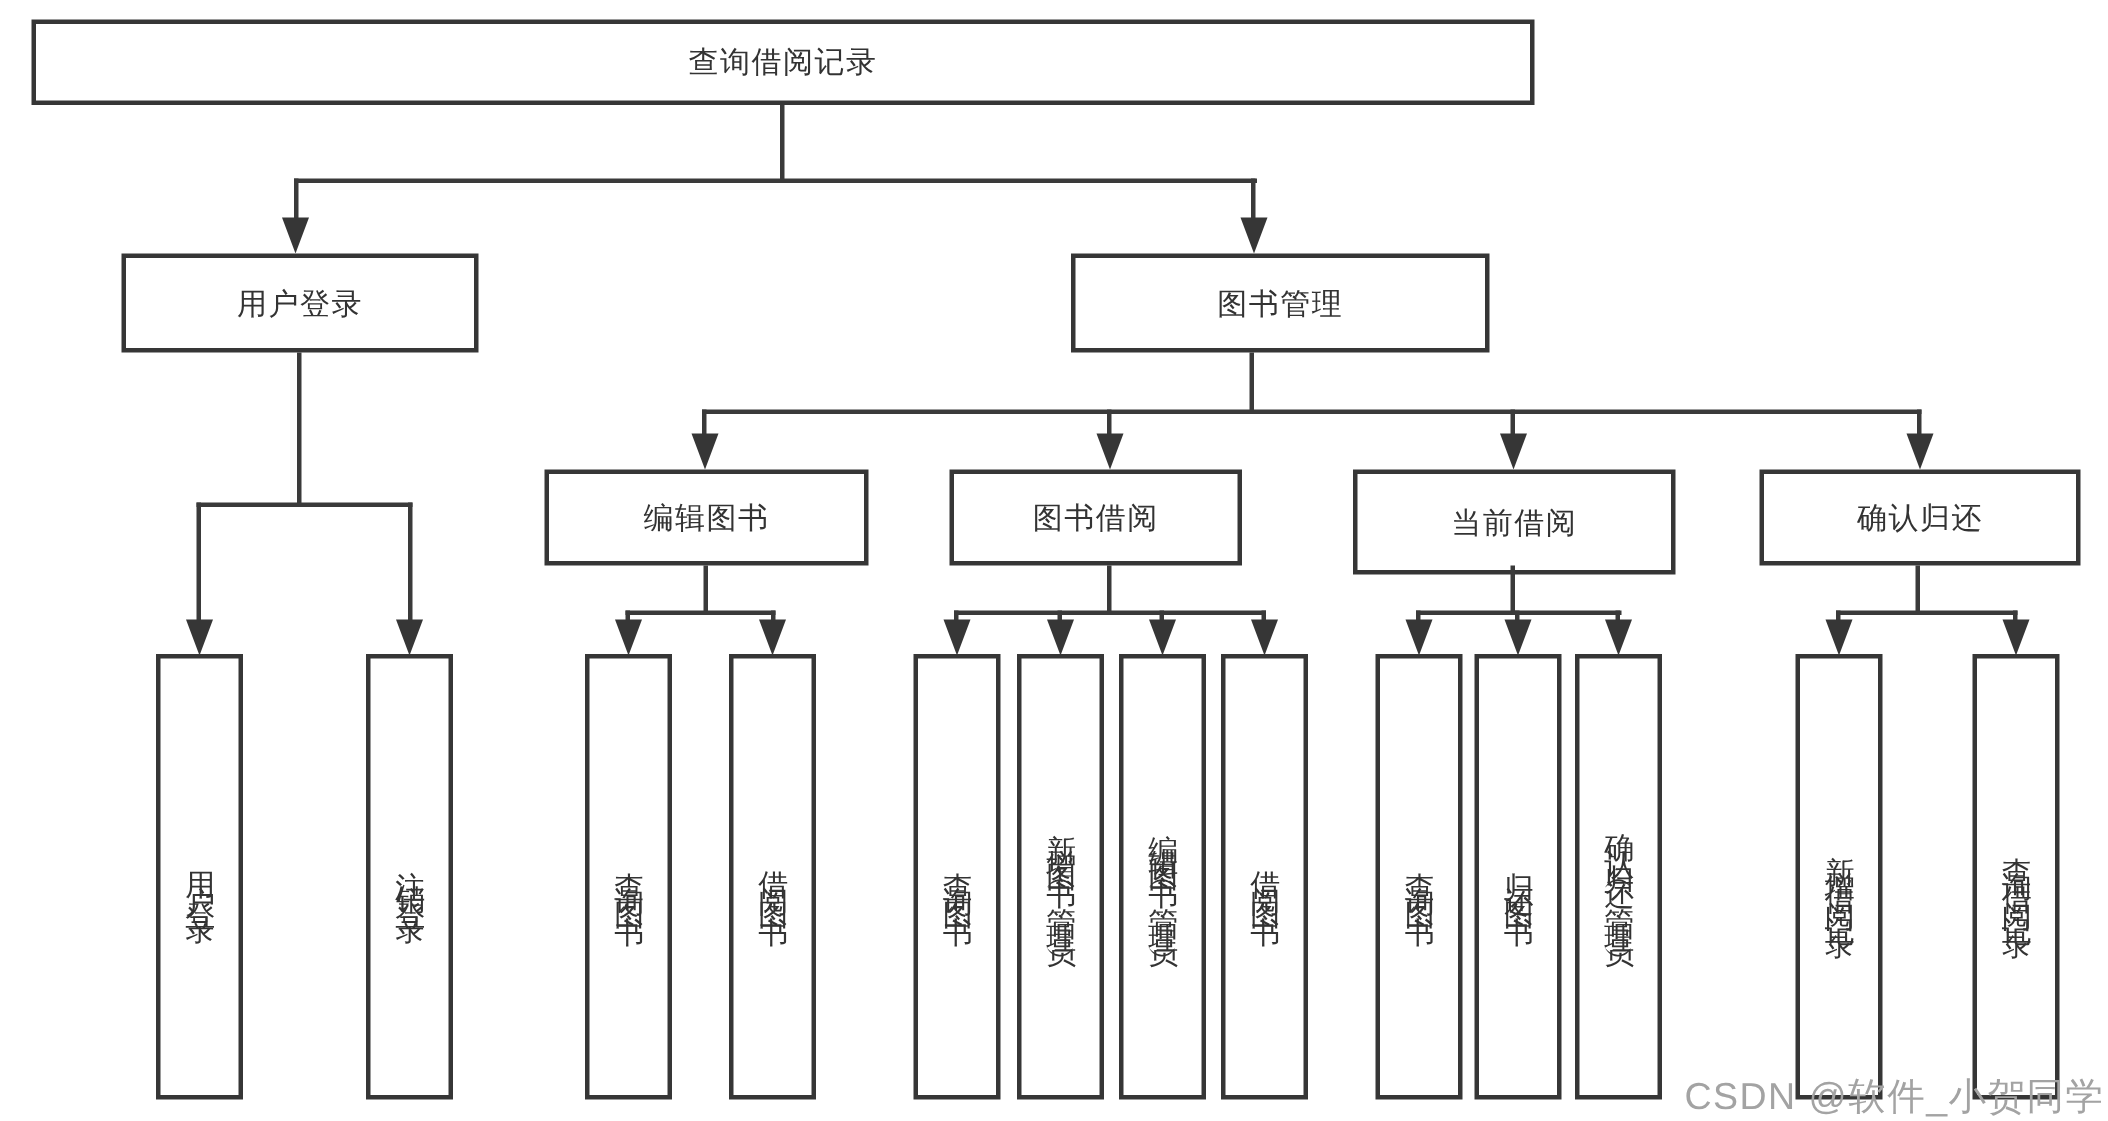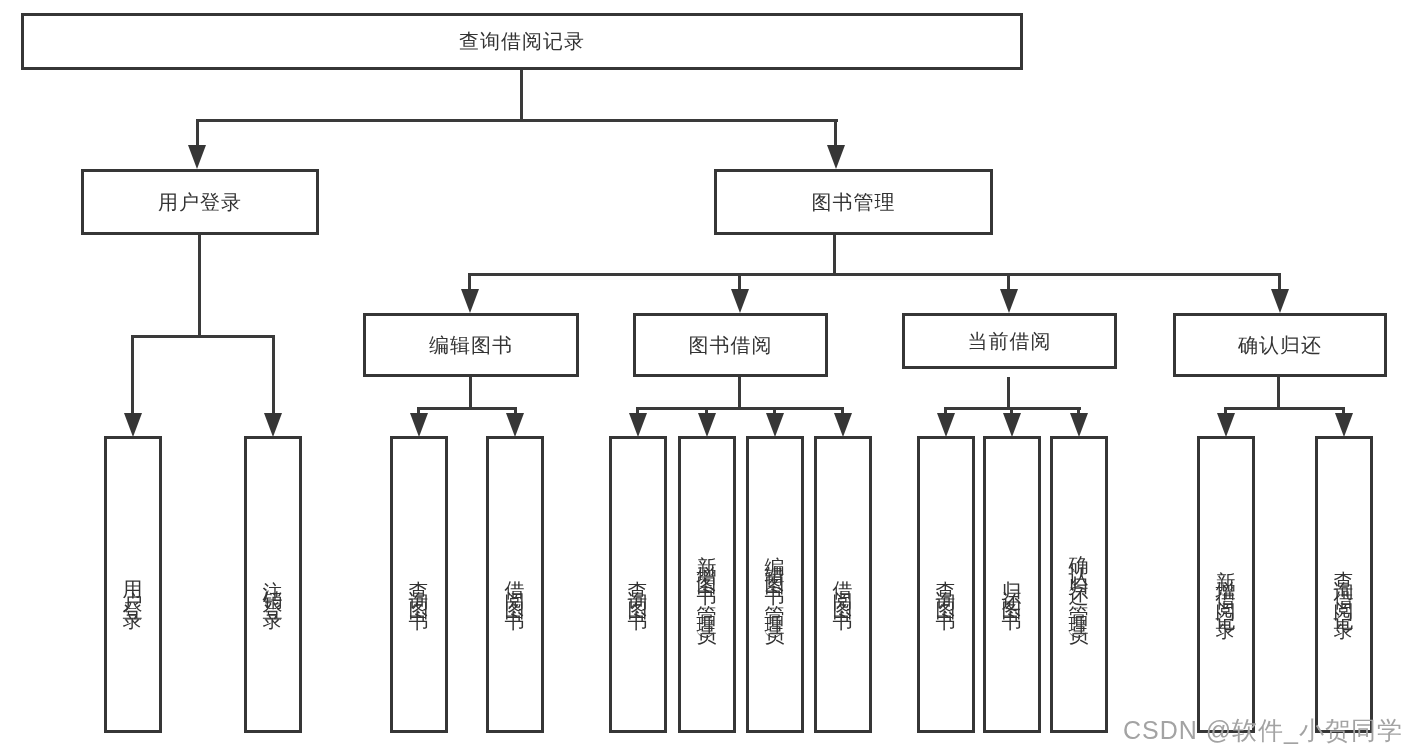--- a/index.html
+++ b/index.html
@@ -104,21 +104,21 @@
   <div class="arrow" style="left:1009px;top:289px"></div>
   <div class="vl" style="left:1278px;top:273px;height:18px"></div>
   <div class="arrow" style="left:1280px;top:289px"></div>
 
   <div class="box" style="left:363px;top:313px;width:216px;height:64px">
     <span>编辑图书</span>
   </div>
   <div class="box" style="left:633px;top:313px;width:195px;height:64px">
     <span>图书借阅</span>
   </div>
-  <div class="box" style="left:902px;top:313px;width:215px;height:56px">
+  <div class="box" style="left:902px;top:313px;width:215px;height:70px">
     <span>当前借阅</span>
   </div>
   <div class="box" style="left:1173px;top:313px;width:214px;height:64px">
     <span>确认归还</span>
   </div>
 
   <div class="vl" style="left:469px;top:377px;height:32px"></div>
   <div class="hl" style="left:417px;top:407px;width:100px"></div>
   <div class="vl" style="left:417px;top:407px;height:10px"></div>
   <div class="vl" style="left:514px;top:407px;height:10px"></div>

